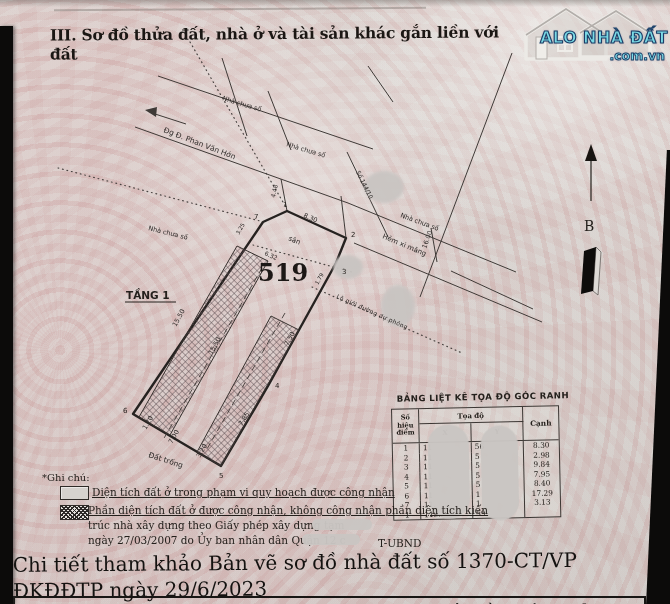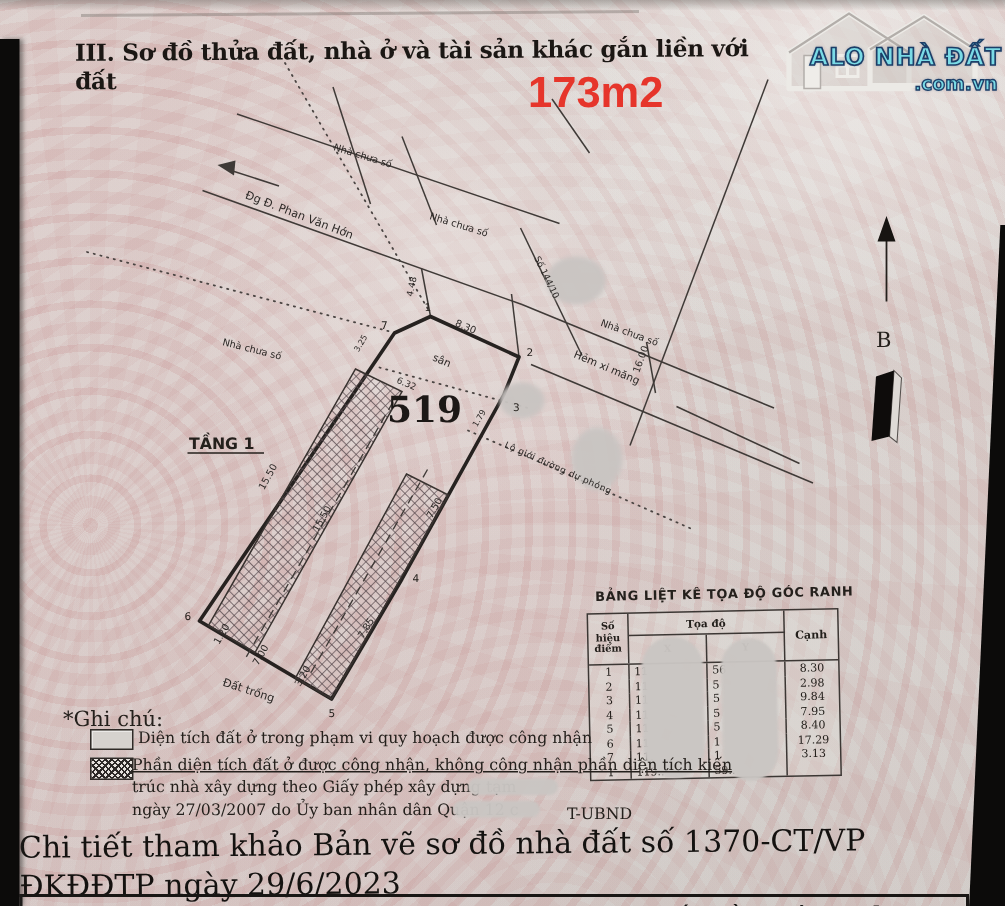--- a/index.html
+++ b/index.html
@@ -62,28 +62,28 @@
   .c-point{text-align:center;border-right:1px solid #3c3734;}
   .c-x{padding-left:3px;border-right:1px solid #3c3734;overflow:hidden;}
   .c-y{padding-left:3px;border-right:1px solid #3c3734;overflow:hidden;}
   .c-edge{text-align:center;}
   .blob{position:absolute;background:#cac6c3;opacity:.96;filter:blur(.6px);}
   .blob-x{left:35px;top:16px;width:41px;height:94px;border-radius:20px;}
   .blob-y{left:88px;top:18px;width:37px;height:95px;border-radius:19px;}
 
   
   .legend{position:absolute;left:40px;top:470px;width:420px;font-size:10.5px;color:#24201c;}
-  .legend .hd{position:absolute;left:2px;top:2px;font-size:14px;}
+  .legend .hd{position:absolute;left:2px;top:2px;font-size:10px;}
   .sw{position:absolute;border:1.4px solid #2f2a27;}
   .sw1{left:20px;top:16px;width:27px;height:12px;background:#d6d2ce;box-shadow:inset 1px 1px 0 rgba(255,255,255,.5);}
   .sw2{left:20px;top:35px;width:27px;height:13px;background:
       repeating-linear-gradient(45deg,#2c2826 0 1.1px,transparent 1.1px 3px),
       repeating-linear-gradient(-45deg,#2c2826 0 1.1px,transparent 1.1px 3px),#e6e2de;}
   .li{position:absolute;white-space:nowrap;}
-  .li1{left:52px;top:16px;}
+  .li1{left:52px;top:16px;text-decoration:underline;}
   .li2a{left:48px;top:34px;text-decoration:underline;}
   .li2b{left:48px;top:49px;}
   .li2c{left:48px;top:64px;}
   .li2b-end{left:338px;top:67px;}
   .blob-leg{left:272px;top:49px;width:60px;height:11px;border-radius:6px;}
   .blob-leg2{left:262px;top:64px;width:58px;height:11px;border-radius:6px;}
 
   .footer{position:absolute;left:13px;top:549px;width:650px;font-size:20px;color:#141210;
     transform:rotate(-.5deg);line-height:26px;}
   .bottom-frame{position:absolute;left:13px;right:24px;top:596px;height:8px;
@@ -278,21 +278,20 @@
 
   <div class="section-title">III. Sơ đồ thửa đất, nhà ở và tài sản khác gắn liền với đất</div>
 
   <div class="footer">
     <div>Chi tiết tham khảo Bản vẽ sơ đồ nhà đất số 1370-CT/VP ĐKĐĐTP ngày 29/6/2023</div>
     <div>được Văn phòng Đăng ký đất đai Thành phố Hồ Chí Minh duyệt.</div>
   </div>
   <div class="bottom-frame"></div>
 
   <div class="annotation" style="color:#e6352b">
-    <div>173m2</div>
   </div>
 
   <div class="logo">
     <svg class="house" width="145" height="62" viewBox="0 0 145 62">
       <g fill="rgba(205,200,196,.4)" stroke="#eceae6" stroke-width="3.5" stroke-linejoin="round">
         <path d="M8,34 L48,8 L88,34 L88,58 L8,58 Z"></path>
         <path d="M62,32 L98,10 L132,32 L132,56 L62,56 Z"></path>
       </g>
       <g stroke="#b3aeaa" stroke-width="1.5" fill="none">
         <path d="M8,34 L48,8 L88,34"></path>

